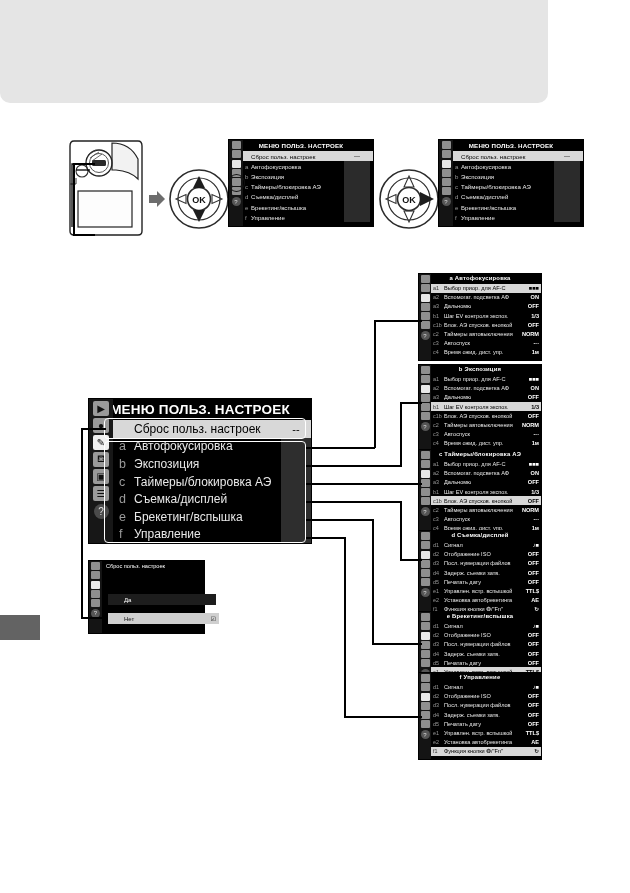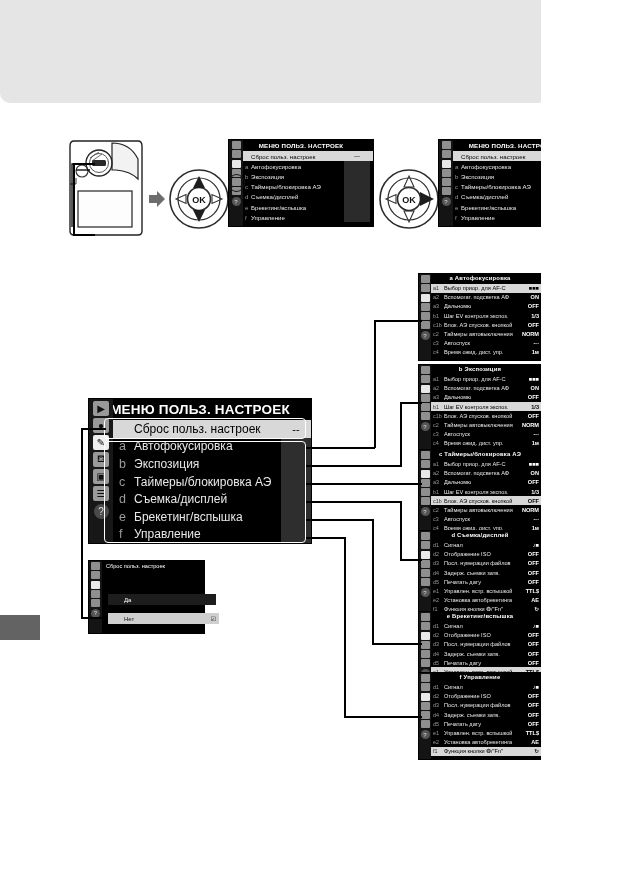--- a/index.html
+++ b/index.html
@@ -1,21 +1,21 @@
 <!DOCTYPE html>
 <html><head>
 <meta charset="utf-8">
 <style>
   html,body{margin:0;padding:0;}
   body{
     width:630px;height:893px;position:relative;background:#ffffff;
     font-family:"Liberation Sans","DejaVu Sans",sans-serif;
     -webkit-font-smoothing:antialiased;
   }
-  .page{position:absolute;left:0;top:0;width:541px;height:893px;overflow:hidden;}
+  .page{position:absolute;left:0;top:0;width:630px;height:893px;overflow:hidden;}
 
   
   #top-band{position:absolute;left:0;top:0;width:548px;height:103px;background:#e5e5e5;border-radius:0 0 10px 10px;}
 
   
   #edge-tab{position:absolute;left:0;top:615px;width:40px;height:25px;background:#636363;}
 
   
   .lcd{position:absolute;background:#000;border:1px solid #000;box-sizing:border-box;}
   .lcd .title{color:#fff;text-align:center;font-weight:bold;letter-spacing:.2px;}

